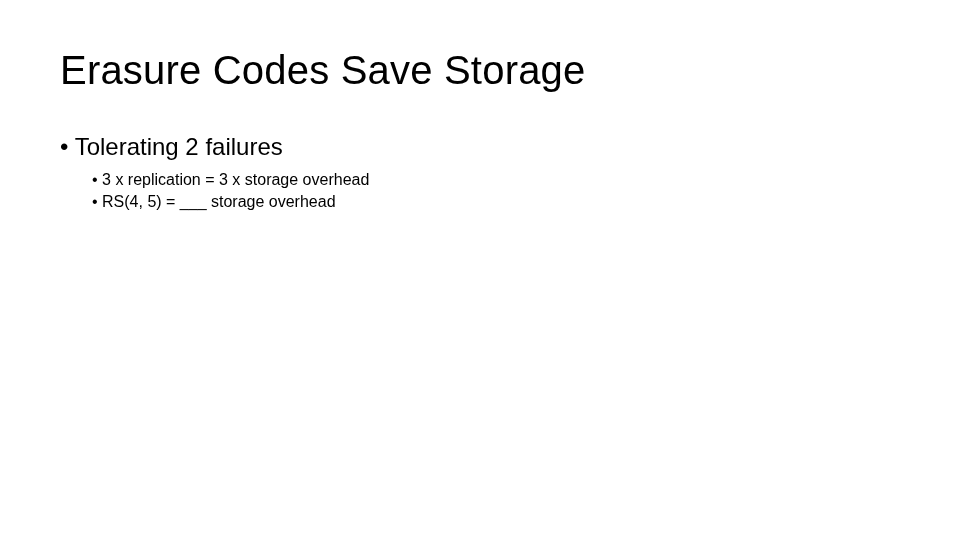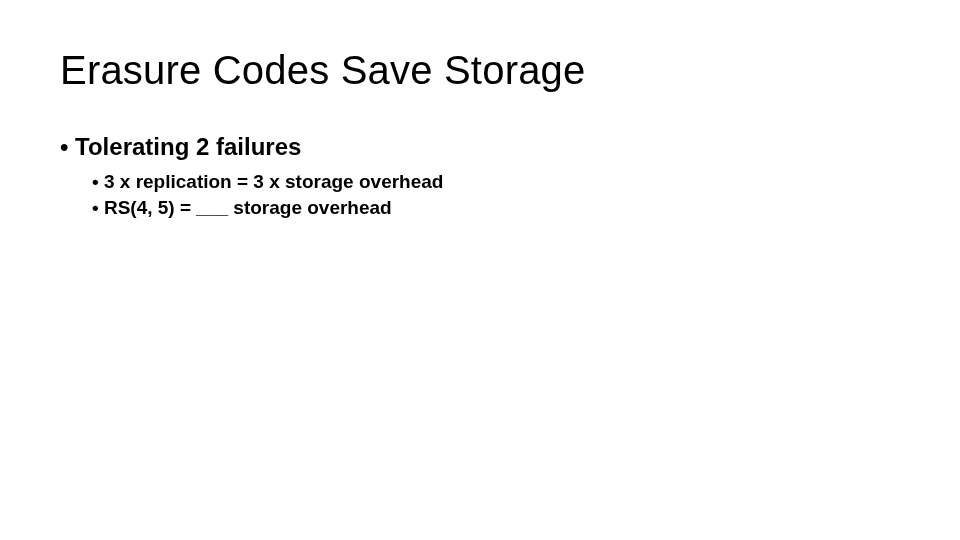--- a/index.html
+++ b/index.html
@@ -20,36 +20,35 @@
   .title {
     font-size: 40px;
     font-weight: 400;
     margin: 0 0 40px 0;
     letter-spacing: 0.2px;
   }
   ul.level1 {
     list-style: none;
     padding: 0;
     margin: 0;
-    font-weight: bold;
   }
   ul.level1 > li {
     font-size: 24px;
     margin-bottom: 6px;
   }
   ul.level1 > li::before {
     content: "• ";
   }
   ul.level2 {
     list-style: none;
     padding: 0 0 0 32px;
     margin: 8px 0 0 0;
   }
   ul.level2 > li {
-    font-size: 19px;
+    font-size: 16px;
     line-height: 1.35;
   }
   ul.level2 > li::before {
     content: "• ";
   }
 </style>
 </head>
 <body>
 
 <div class="slide">

